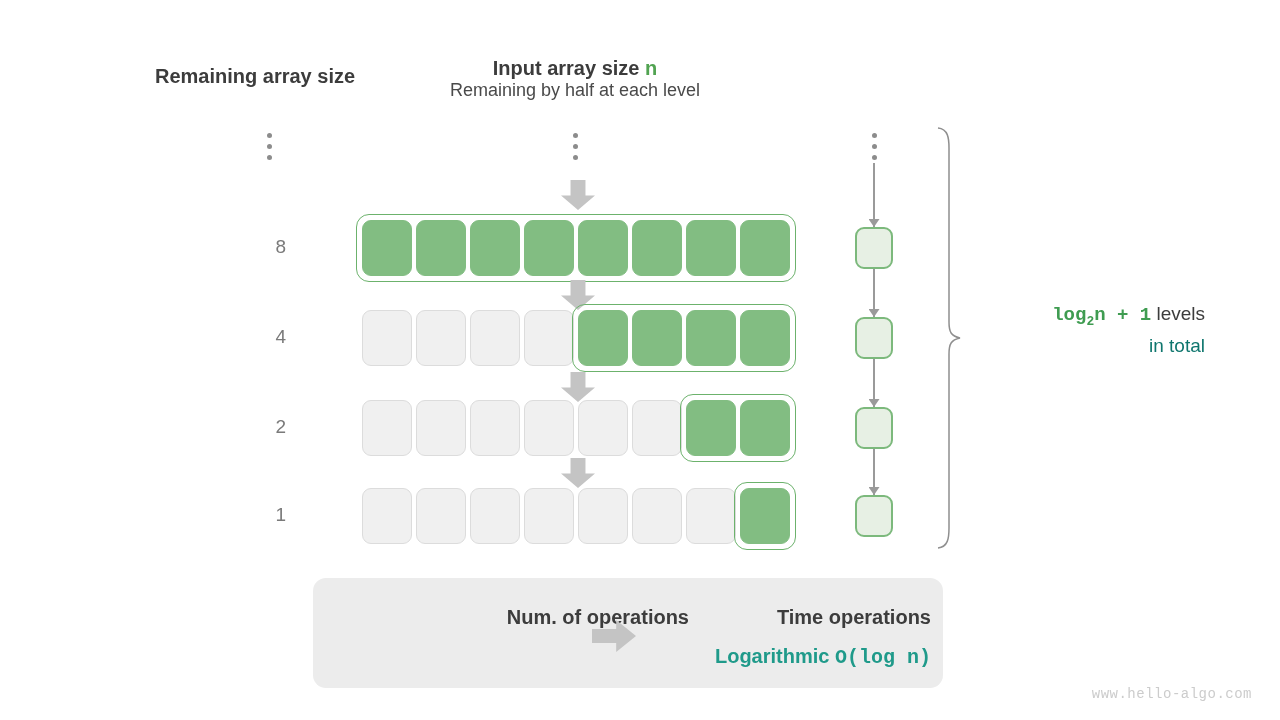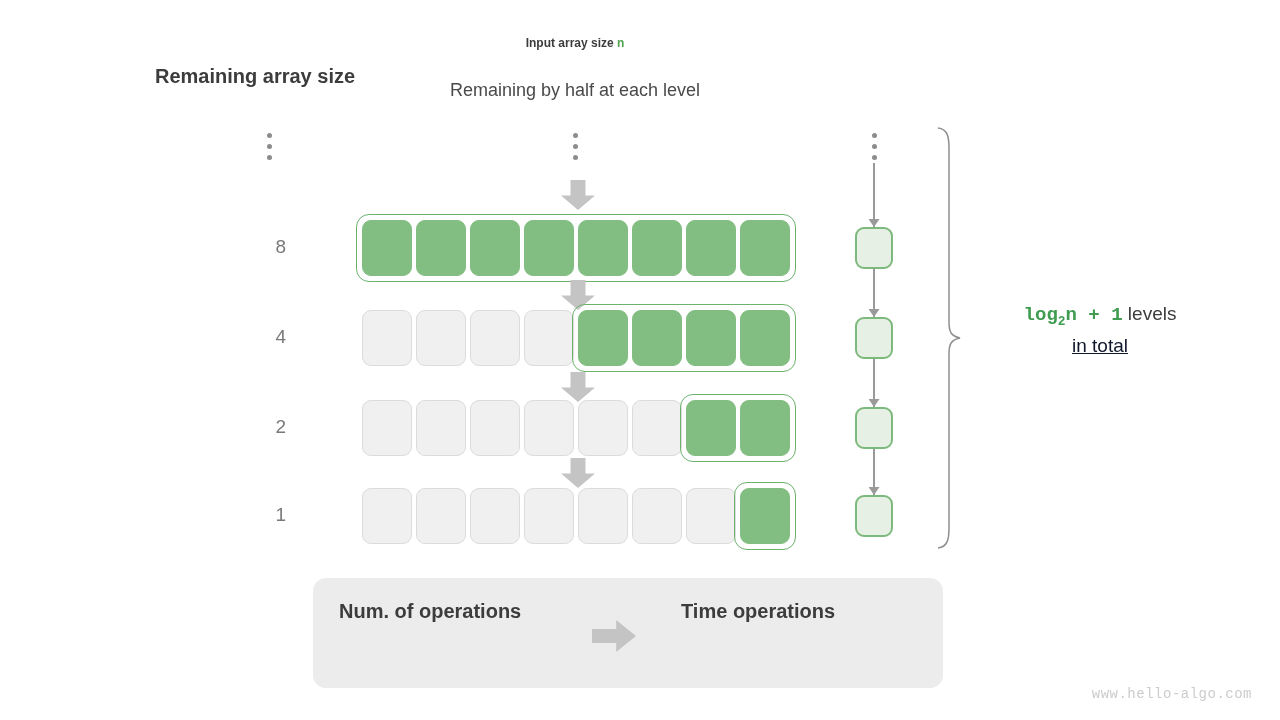--- a/index.html
+++ b/index.html
@@ -14,21 +14,21 @@
   
   .hdr {
     position: absolute;
     font-weight: bold;
     color: #3c3c3c;
     text-align: center;
     line-height: 1.28;
     white-space: nowrap;
   }
   #hdr-remaining { left: 155px; top: 64px; font-size: 20px; }
-  #hdr-input     { left: 455px; top: 36px; width: 240px; font-size: 12px; }
+  #hdr-input     { left: 455px; top: 56px; width: 240px; font-size: 20px; }
   #hdr-ops       { left: 790px; top: 46px; width: 170px; font-size: 20px;
                    white-space: normal; }
   .hdr-sub {
     position: absolute; left: 415px; top: 80px; width: 320px;
     font-size: 18px; color: #4a4a4a; text-align: center;
     font-weight: normal; white-space: nowrap;
   }
   .grn { color: #51a351; }
 
   
@@ -79,38 +79,38 @@
   .oparrow {
     position: absolute; width: 11px; height: 8px; background: #9a9a9a;
     clip-path: polygon(0% 0%, 100% 0%, 50% 100%);
   }
 
   
   #brace { position: absolute; left: 936px; top: 126px; }
 
   
   #levels-note {
-    position: absolute; left: 975px; top: 300px; width: 250px;
-    text-align: center; line-height: 1.45;
+    position: absolute; left: 955px; top: 300px; width: 250px;
+    text-align: right; line-height: 1.45;
   }
   #levels-note .line1 { font-size: 19px; white-space: nowrap; }
-  #levels-note .line2 { font-size: 19px; color: #0f172a; text-decoration: underline; }
+  #levels-note .line2 { font-size: 19px; color: #0f766e; }
   .mono-g {
     font-family: "Liberation Mono", "DejaVu Sans Mono", monospace;
     color: #3f9c51; font-weight: bold;
   }
   .plain-d { color: #3c3c3c; }
 
   
   #summary {
     position: absolute; left: 313px; top: 578px;
     width: 630px; height: 110px;
     background: #ececec; border-radius: 13px;
   }
-  .sum-col { position: absolute; top: 22px; text-align: left; }
+  .sum-col { position: absolute; top: 28px; text-align: right; }
   #sum-left  { left: 26px;  width: 350px; }
   #sum-right { left: 368px; width: 250px; }
   .sum-title { font-size: 20px; font-weight: bold; color: #3c3c3c; white-space: nowrap; }
   .sum-value { margin-top: 16px; font-size: 20px; white-space: nowrap; }
   .teal { color: #1f9a8a; font-weight: bold; }
   .teal-mono {
     font-family: "Liberation Mono", "DejaVu Sans Mono", monospace;
     color: #1f9a8a; font-weight: bold;
   }
   .grn-mono {
@@ -240,18 +240,22 @@
     </div>
     <div class="line2">in total</div>
   </div>
 
   <div id="summary">
     <div class="sum-col" id="sum-left">
       <div class="sum-title">Num. of operations</div>
     </div>
     <div class="sum-col" id="sum-right">
       <div class="sum-title">Time operations</div>
+      <div class="sum-value">
+        <span class="teal">Logarithmic</span>
+        <span class="teal-mono">O(log n)</span>
+      </div>
     </div>
   </div>
   <div id="sum-arrow"></div>
 
   <div id="watermark">www.hello-algo.com</div>
 </div>
 
 </body></html>

